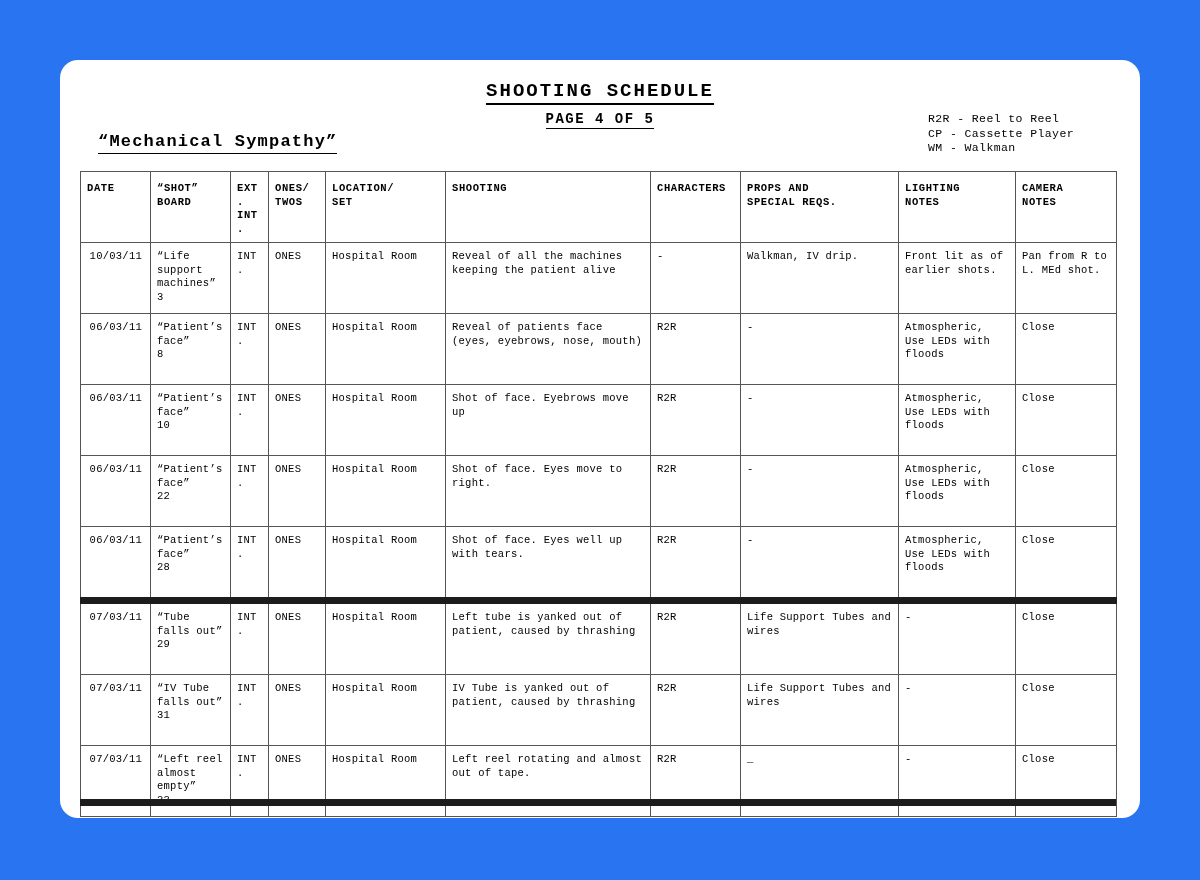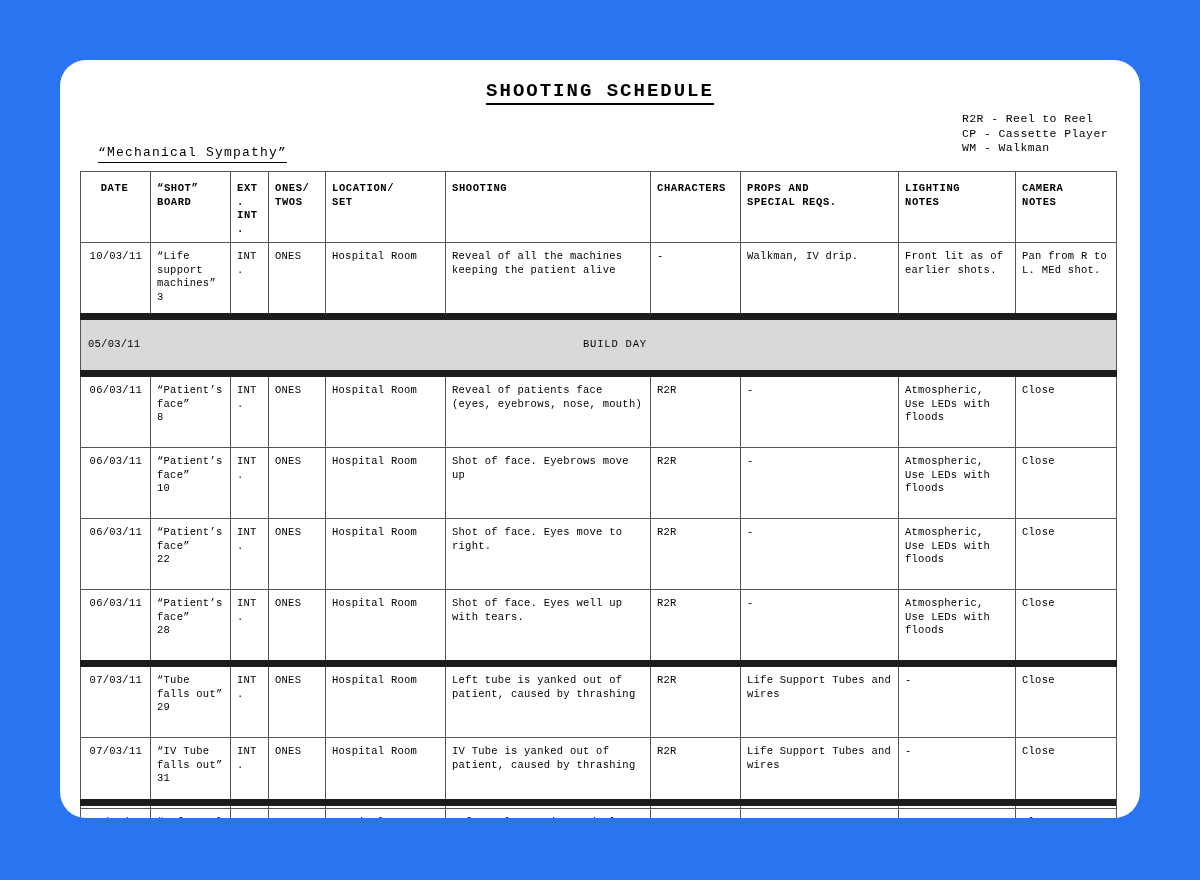--- a/index.html
+++ b/index.html
@@ -15,21 +15,21 @@
     overflow: hidden;
   }
 
   .page-card {
     position: absolute;
     left: 60px;
     top: 60px;
     width: 1080px;
     height: 758px;
     background: #ffffff;
-    border-radius: 26px;
+    border-radius: 18px;
     box-sizing: border-box;
     overflow: hidden;
   }
 
   .sheet {
     position: absolute;
     left: 0;
     top: 0;
     width: 1080px;
     height: 758px;
@@ -64,34 +64,34 @@
     color: #000;
   }
   .page-of span {
     border-bottom: 1.5px solid #000;
     padding-bottom: 1px;
   }
 
   .project-title {
     position: absolute;
     left: 38px;
-    top: 85px;
-    font-size: 13px;
-    font-weight: normal;
+    top: 72px;
+    font-size: 17px;
+    font-weight: bold;
     letter-spacing: 1.2px;
     color: #000;
   }
   .project-title span {
     border-bottom: 1.5px solid #000;
     padding-bottom: 2px;
   }
 
   .legend {
     position: absolute;
-    left: 902px;
+    left: 868px;
     top: 52px;
     font-size: 11.5px;
     line-height: 14.5px;
     color: #000;
     letter-spacing: 0.4px;
   }
 
   
   .sched {
     position: absolute;
@@ -113,21 +113,21 @@
     word-wrap: break-word;
     overflow: hidden;
   }
   .sched thead th {
     font-weight: bold;
     height: 44px;
     vertical-align: top;
     padding-top: 10px;
     letter-spacing: 0.6px;
   }
-  .sched thead th.c-date { text-align: center; padding-right: 8px; }
+  .sched thead th.c-date { text-align: left; padding-right: 8px; }
 
   
   col.c1 { width: 70px; }   
   col.c2 { width: 80px; }   
   col.c3 { width: 38px; }   
   col.c4 { width: 57px; }   
   col.c5 { width: 120px; }  
   col.c6 { width: 205px; }  
   col.c7 { width: 90px; }   
   col.c8 { width: 158px; }  
@@ -181,20 +181,21 @@
     background: #1c1c1c;
   }
 </style>
 </head>
 <body>
 
 <div class="page-card">
   <div class="sheet">
 
     <div class="doc-title"><span>SHOOTING SCHEDULE</span></div>
+    <div class="page-of"><span>PAGE 4 OF 5</span></div>
     <div class="project-title"><span>“Mechanical Sympathy”</span></div>
     <div class="legend">R2R - Reel to Reel<br>CP - Cassette Player<br>WM - Walkman</div>
 
     <table class="sched">
       <colgroup>
         <col class="c1">
           <col class="c2">
           <col class="c3">
           <col class="c4">
           <col class="c5">
@@ -224,28 +225,20 @@
             <td>“Life<br>support<br>machines”<br>3</td>
             <td>INT.</td>
             <td>ONES</td>
             <td>Hospital Room</td>
             <td>Reveal of all the machines<br>keeping the patient alive</td>
             <td>-</td>
             <td>Walkman, IV drip.</td>
             <td>Front lit as of<br>earlier shots.</td>
             <td>Pan from R to<br>L. MEd shot.</td>
           </tr>
-          <tr class="build-row thick-above thick-below">
-            <td colspan="10">
-              <div class="build-wrap">
-                <span class="build-date">05/03/11</span>
-                <span class="build-label">BUILD DAY</span>
-              </div>
-            </td>
-          </tr>
           <tr class="data-row">
             <td class="date-cell">06/03/11</td>
             <td>“Patient’s<br>face”<br>8</td>
             <td>INT.</td>
             <td class="nudge-14">ONES</td>
             <td>Hospital Room</td>
             <td>Reveal of patients face<br>(eyes, eyebrows, nose, mouth)</td>
             <td>R2R</td>
             <td>-</td>
             <td>Atmospheric,<br>Use LEDs with<br>floods</td>

